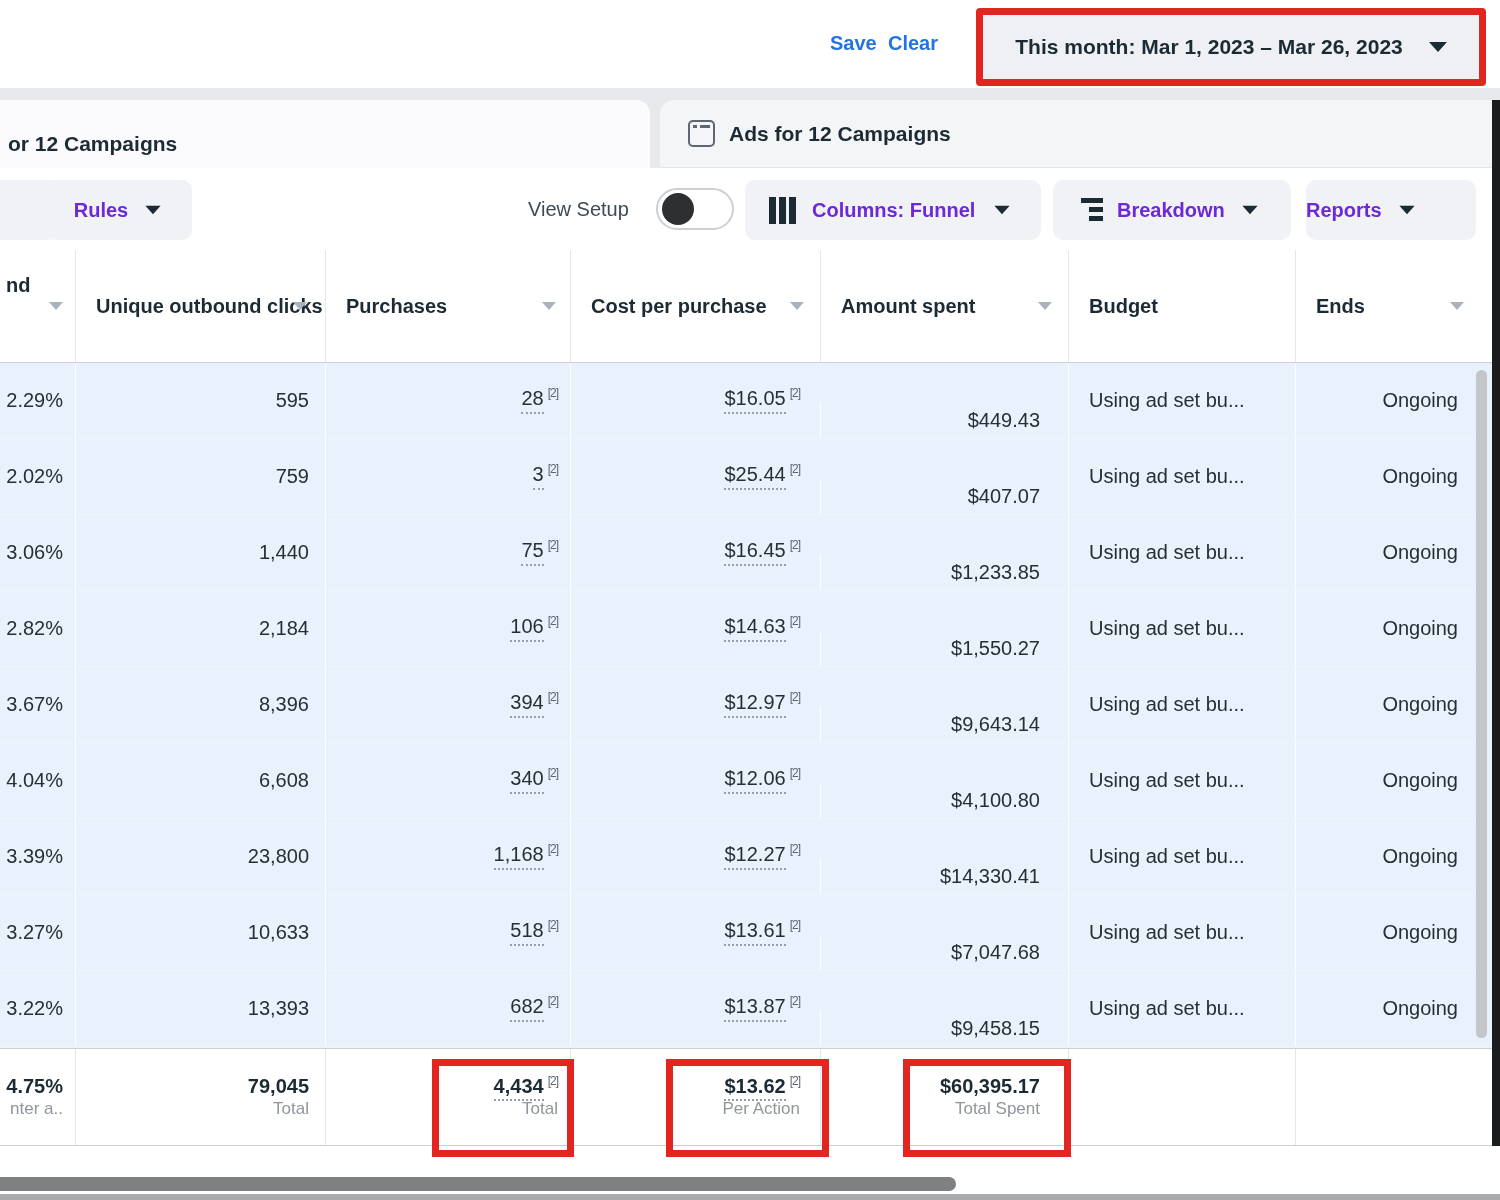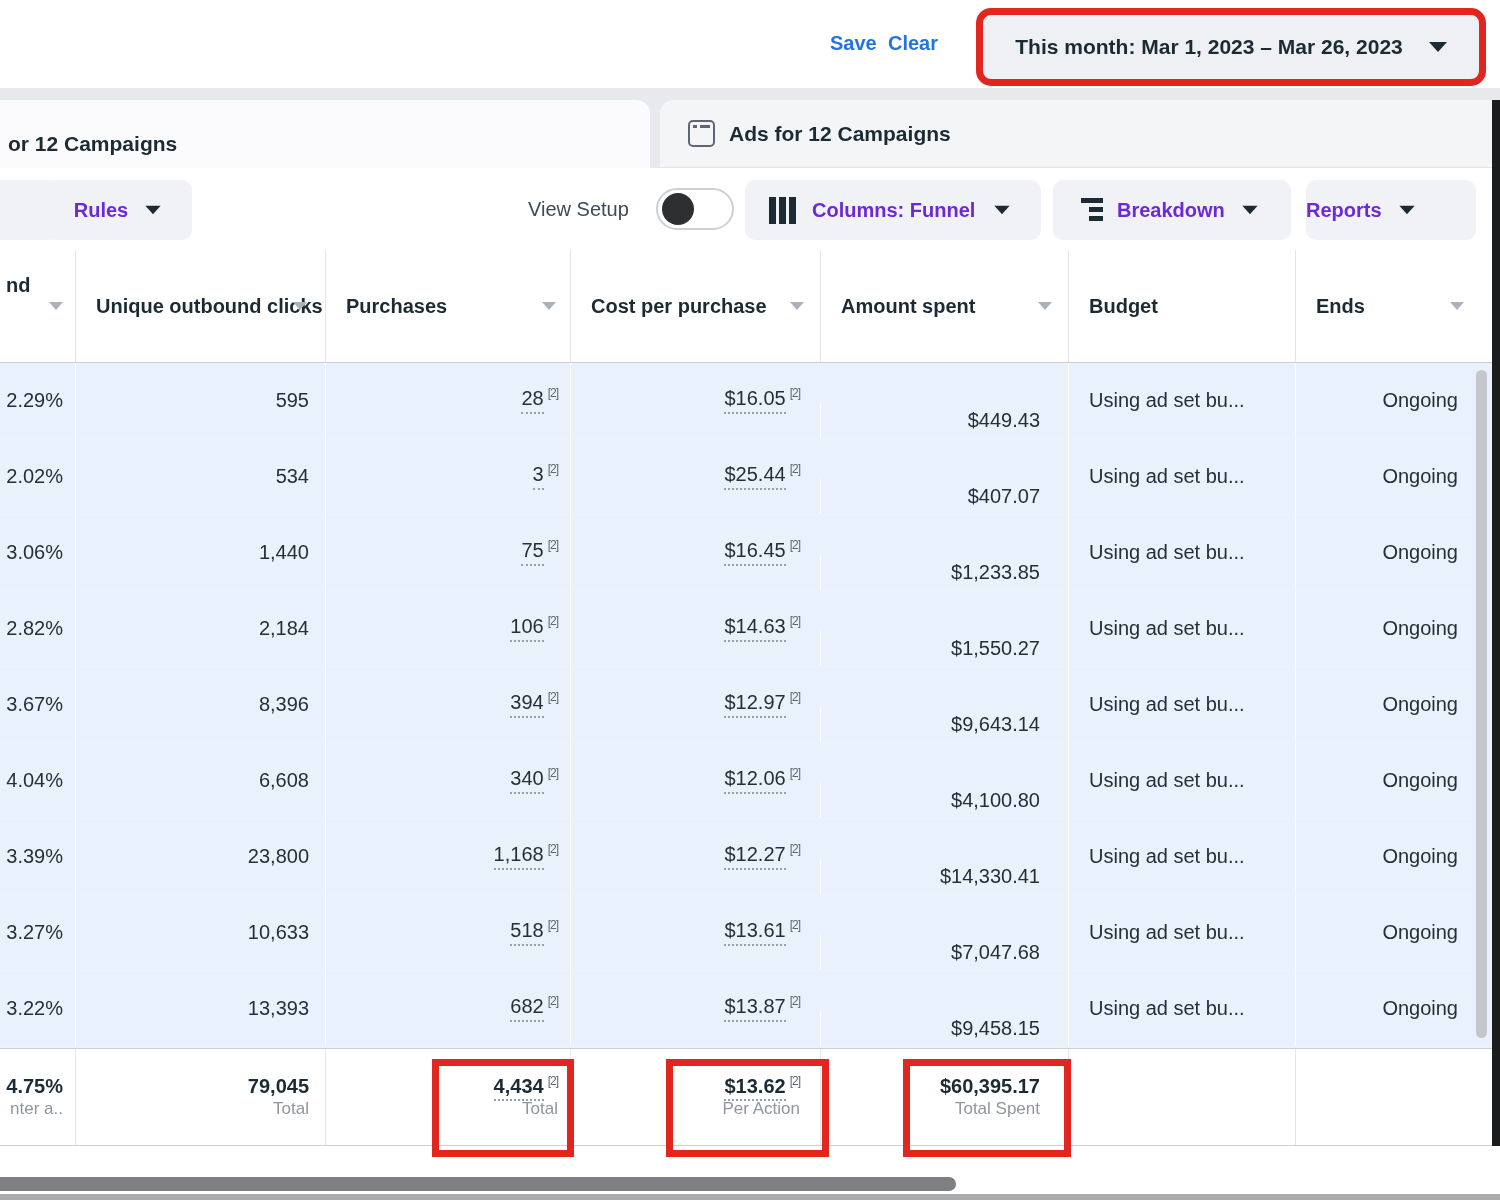--- a/index.html
+++ b/index.html
@@ -6,21 +6,21 @@
   html,body { background:#fff; }
   body { font-family:"Liberation Sans","DejaVu Sans",sans-serif; color:#1c2b33; }
   #screen { position:relative; width:1500px; height:1200px; overflow:hidden; background:#fff; }
 
   
   #topbar { position:absolute; left:0; top:0; width:1500px; height:88px; background:#fff; }
   .toplink { position:absolute; top:32px; font-size:20px; font-weight:600; color:#2374e1; cursor:pointer; }
   #save-link { left:830px; }
   #clear-link { left:888px; }
   #datebox { position:absolute; left:976px; top:8px; width:510px; height:78px;
-             background:#eef0f3; border:7px solid #e3251f; border-radius:15px;
+             background:#eef0f3; border:7px solid #e3251f; border-radius:4px;
              display:flex; align-items:center; justify-content:center; }
   #datebox .date-text { font-size:21px; font-weight:600; color:#1c2b33; }
   .caret { width:0; height:0; border-left:9px solid transparent; border-right:9px solid transparent;
            border-top:10px solid #1c2b33; display:inline-block; }
   #datebox .caret { margin-left:26px; }
 
   
   #tabsrow { position:absolute; left:0; top:88px; width:1500px; height:80px; background:#e7e9ec; }
   .tabcard { position:absolute; top:12px; height:68px; display:flex; align-items:center; }
   #tab-left { left:0; width:650px; background:#fbfbfd; border-radius:0 14px 0 0; }
@@ -210,21 +210,21 @@
         <div class="td c3">
           <span class="dotted">$16.05</span>
           <span class="sup">[2]</span>
         </div>
         <div class="td c4">$449.43</div>
         <div class="td c5">Using ad set bu...</div>
         <div class="td c6">Ongoing</div>
       </div>
       <div class="tr">
         <div class="td c0">2.02%</div>
-        <div class="td c1">534</div>
+        <div class="td c1">759</div>
         <div class="td c2">
           <span class="dotted">3</span>
           <span class="sup">[2]</span>
         </div>
         <div class="td c3">
           <span class="dotted">$25.44</span>
           <span class="sup">[2]</span>
         </div>
         <div class="td c4">$407.07</div>
         <div class="td c5">Using ad set bu...</div>

